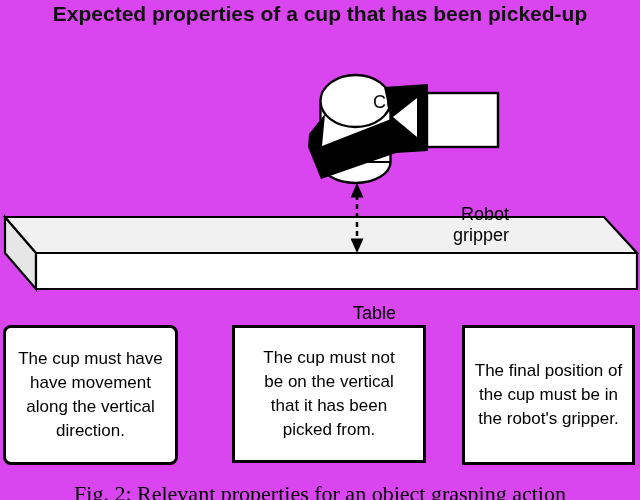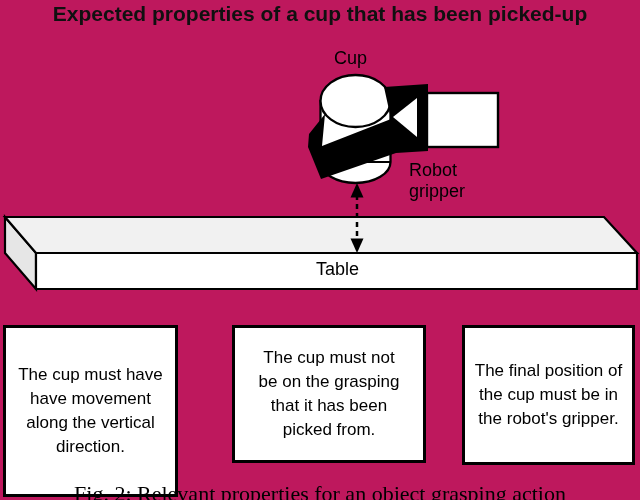--- a/index.html
+++ b/index.html
@@ -1,34 +1,34 @@
 <!DOCTYPE html>
 <html><head>
 <meta charset="utf-8">
 <style>
   html,body{margin:0;padding:0;background:#ffffff;}
   .fig{
     position:relative;width:640px;height:500px;overflow:hidden;
-    background:#be185d;font-family:"Liberation Sans",sans-serif;color:#000;
+    background:#d946ef;font-family:"Liberation Sans",sans-serif;color:#000;
   }
   .title{
     position:absolute;top:2px;left:0;width:640px;text-align:center;
     font-size:21px;font-weight:bold;color:#101010;
   }
   .diagram-svg{position:absolute;left:0;top:0;}
-  .lbl{position:absolute;font-size:18px;line-height:21px;text-align:left;color:#000;}
+  .lbl{position:absolute;font-size:18px;line-height:21px;text-align:right;color:#000;margin-top:44px;}
   .cup-lbl{left:334px;top:48px;width:72px;}
   .gripper-lbl{left:409px;top:160px;width:100px;white-space:pre-line;}
   .table-lbl{left:316px;top:259px;width:80px;}
   .prop-box{
     position:absolute;box-sizing:border-box;border:3px solid #000;background:#fff;
     display:flex;flex-direction:column;justify-content:center;
     font-size:17px;line-height:24px;text-align:center;
   }
-  .box-1{left:3px;top:325px;width:175px;height:172px;}
+  .box-1{left:3px;top:325px;width:175px;height:140px;border-radius:8px;}
   .box-2{left:232px;top:325px;width:194px;height:138px;}
   .box-3{left:462px;top:325px;width:173px;height:140px;text-align:center;}
   .prop-line{display:block;}
   .caption{
     position:absolute;top:481px;left:0;width:640px;text-align:center;
     font-family:"Liberation Serif",serif;font-size:22px;color:#000;
   }
 </style>
 </head>
 <body>
@@ -72,21 +72,21 @@
 
   <div class="prop-box box-1">
     <span class="prop-line">The cup must have</span>
     <span class="prop-line">have movement</span>
     <span class="prop-line">along the vertical</span>
     <span class="prop-line">direction.</span>
   </div>
 
   <div class="prop-box box-2">
     <span class="prop-line">The cup must not</span>
-    <span class="prop-line">be on the grasping</span>
+    <span class="prop-line">be on the vertical</span>
     <span class="prop-line">that it has been</span>
     <span class="prop-line">picked from.</span>
   </div>
 
   <div class="prop-box box-3">
     <span class="prop-line">The final position of</span>
     <span class="prop-line">the cup must be in</span>
     <span class="prop-line">the robot's gripper.</span>
   </div>
 

